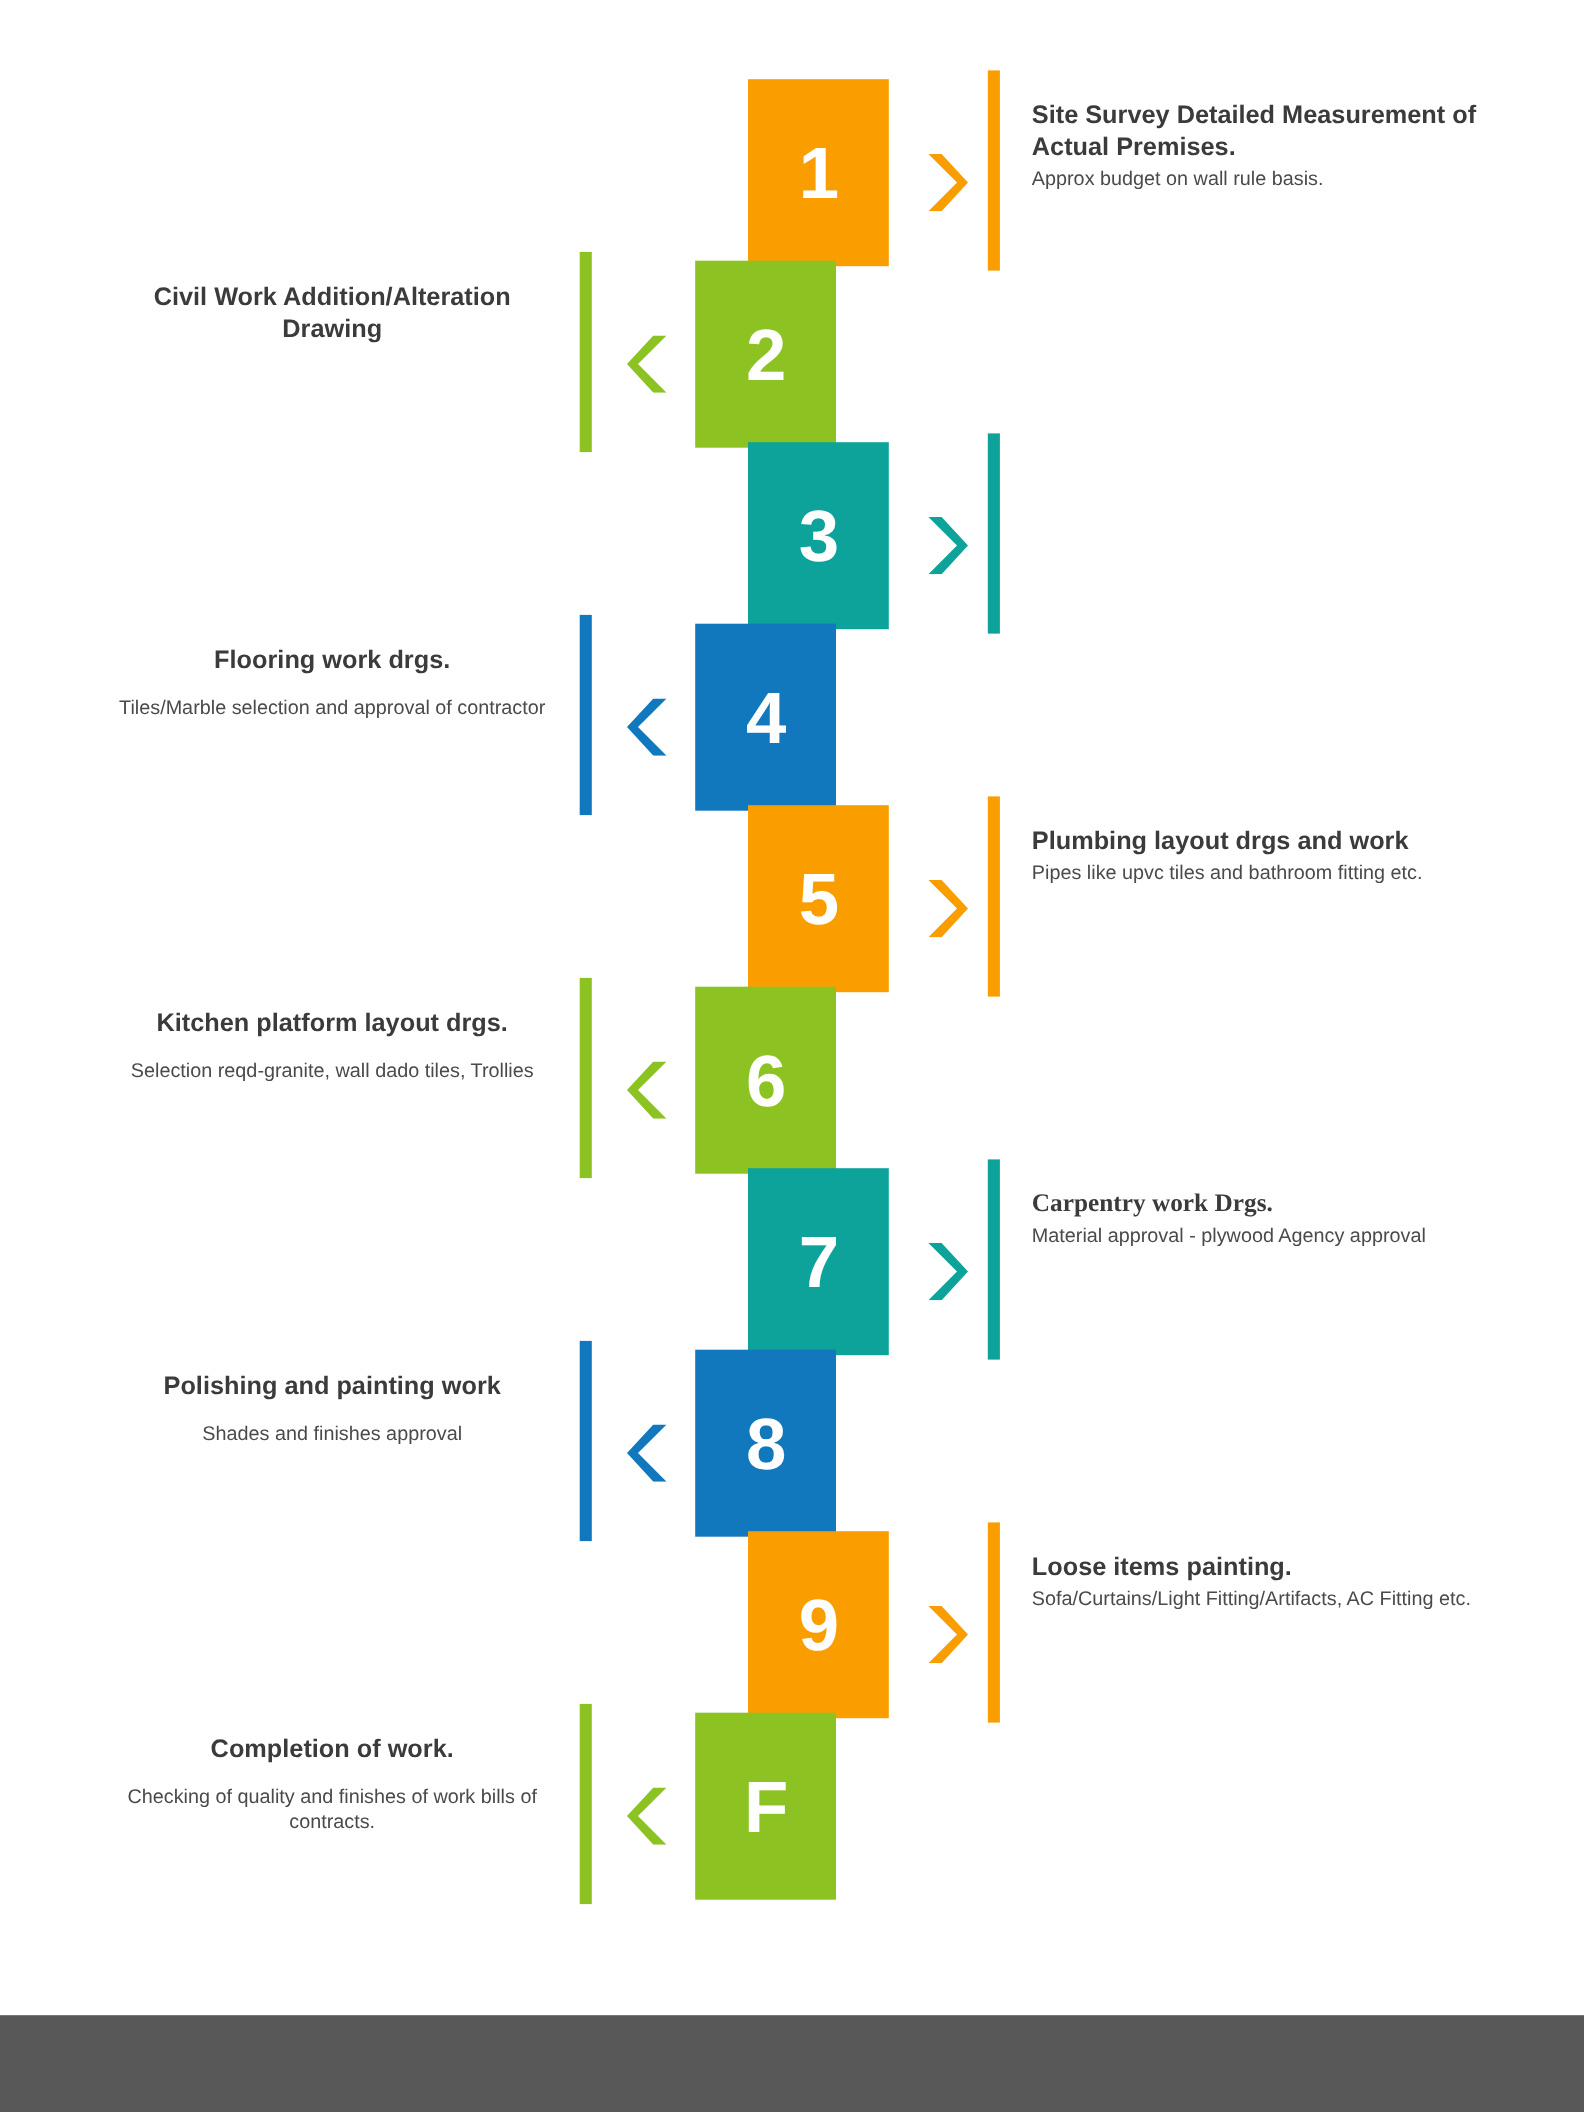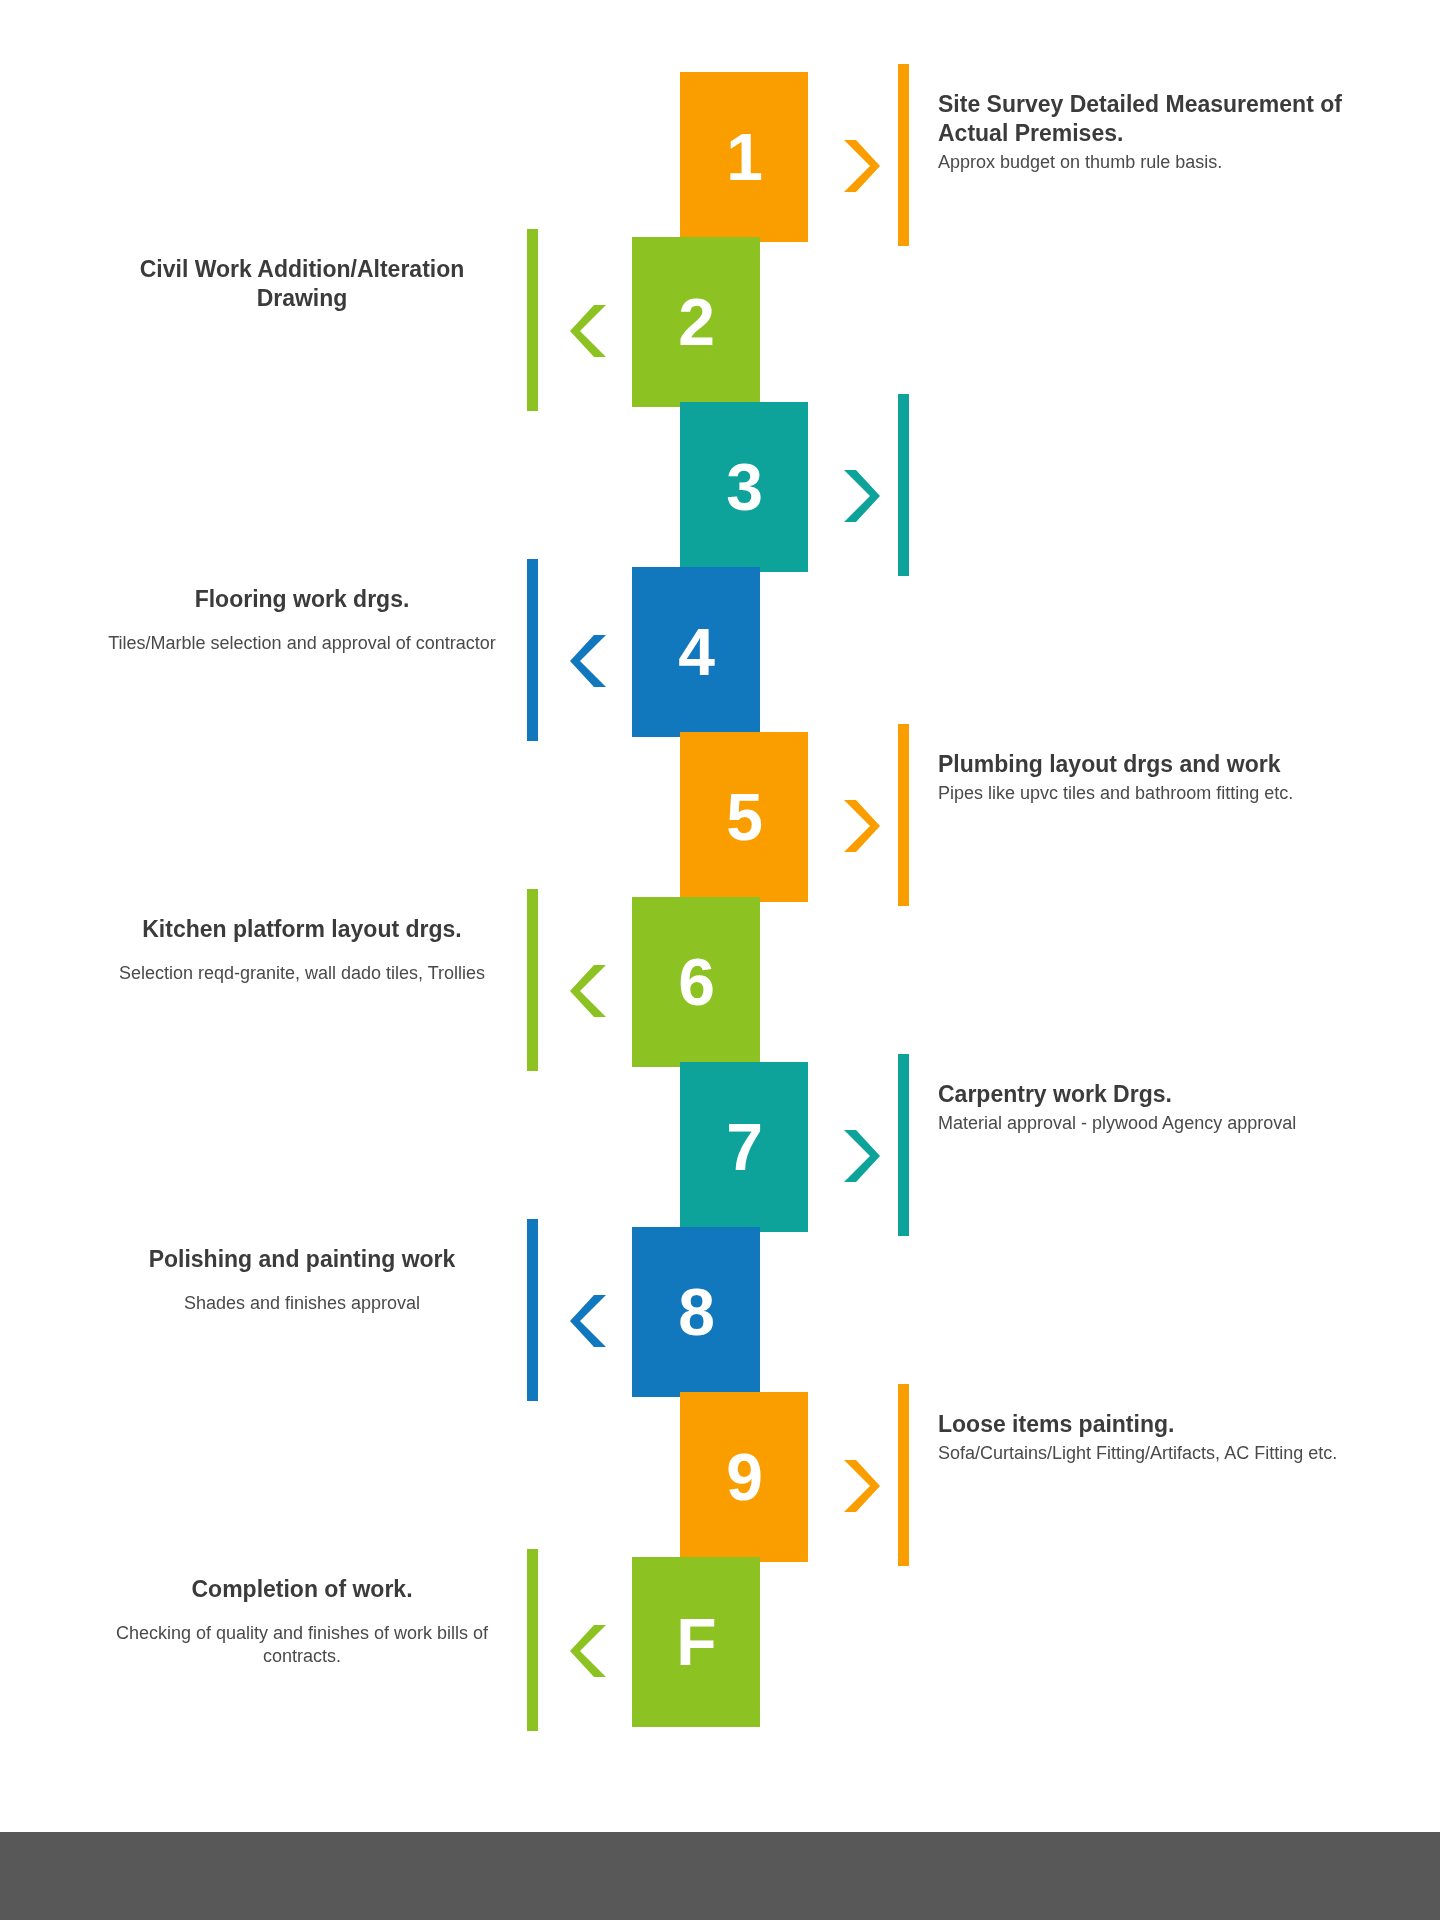--- a/index.html
+++ b/index.html
@@ -71,21 +71,21 @@
         <div class="chev" style="fill: rgb(250, 158, 0);">
           <svg viewBox="0 0 40 52">
             <polygon points="4,0 30,26 4,52 16,52 40,26 16,0"></polygon>
           </svg>
         </div>
         <div class="tile" style="background: rgb(250, 158, 0);">
           <span class="tile-num">1</span>
         </div>
         <div class="txt">
           <div class="t-title" style="color: rgb(59, 59, 59);">Site Survey Detailed Measurement of Actual Premises.</div>
-          <div class="t-sub" style="color: rgb(74, 74, 74);">Approx budget on thumb rule basis.</div>
+          <div class="t-sub" style="color: rgb(74, 74, 74);">Approx budget on wall rule basis.</div>
         </div>
       </div>
       <div class="row left" style="top: 237px;">
         <div class="bar" style="background: rgb(140, 194, 33);"></div>
         <div class="chev" style="fill: rgb(140, 194, 33);">
           <svg viewBox="0 0 40 52">
             <polygon points="36,0 10,26 36,52 24,52 0,26 24,0"></polygon>
           </svg>
         </div>
         <div class="tile" style="background: rgb(140, 194, 33);">
@@ -155,21 +155,21 @@
         <div class="bar" style="background: rgb(13, 163, 154);"></div>
         <div class="chev" style="fill: rgb(13, 163, 154);">
           <svg viewBox="0 0 40 52">
             <polygon points="4,0 30,26 4,52 16,52 40,26 16,0"></polygon>
           </svg>
         </div>
         <div class="tile" style="background: rgb(13, 163, 154);">
           <span class="tile-num">7</span>
         </div>
         <div class="txt">
-          <div class="t-title" style="color: rgb(59, 59, 59);">Carpentry work Drgs.</div>
+          <div class="t-title" style="color: rgb(59, 59, 59); font-family: Liberation Serif, serif;">Carpentry work Drgs.</div>
           <div class="t-sub" style="color: rgb(74, 74, 74);">Material approval - plywood Agency approval</div>
         </div>
       </div>
       <div class="row left" style="top: 1227px;">
         <div class="bar" style="background: rgb(18, 120, 190);"></div>
         <div class="chev" style="fill: rgb(18, 120, 190);">
           <svg viewBox="0 0 40 52">
             <polygon points="36,0 10,26 36,52 24,52 0,26 24,0"></polygon>
           </svg>
         </div>

